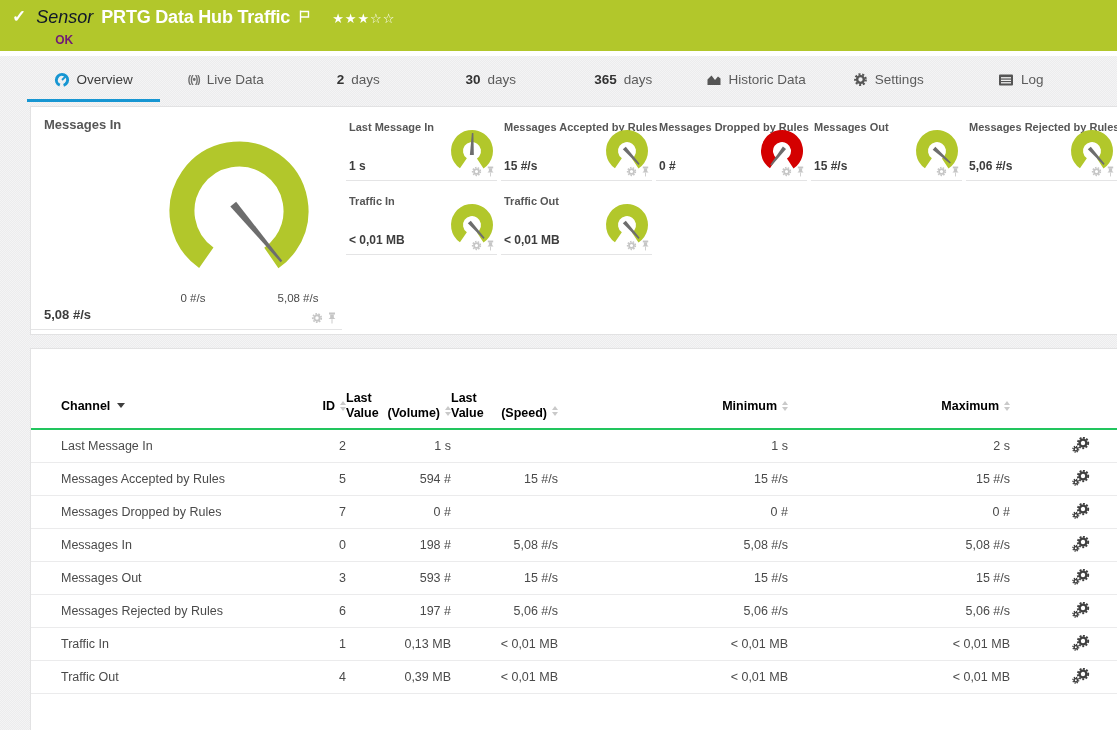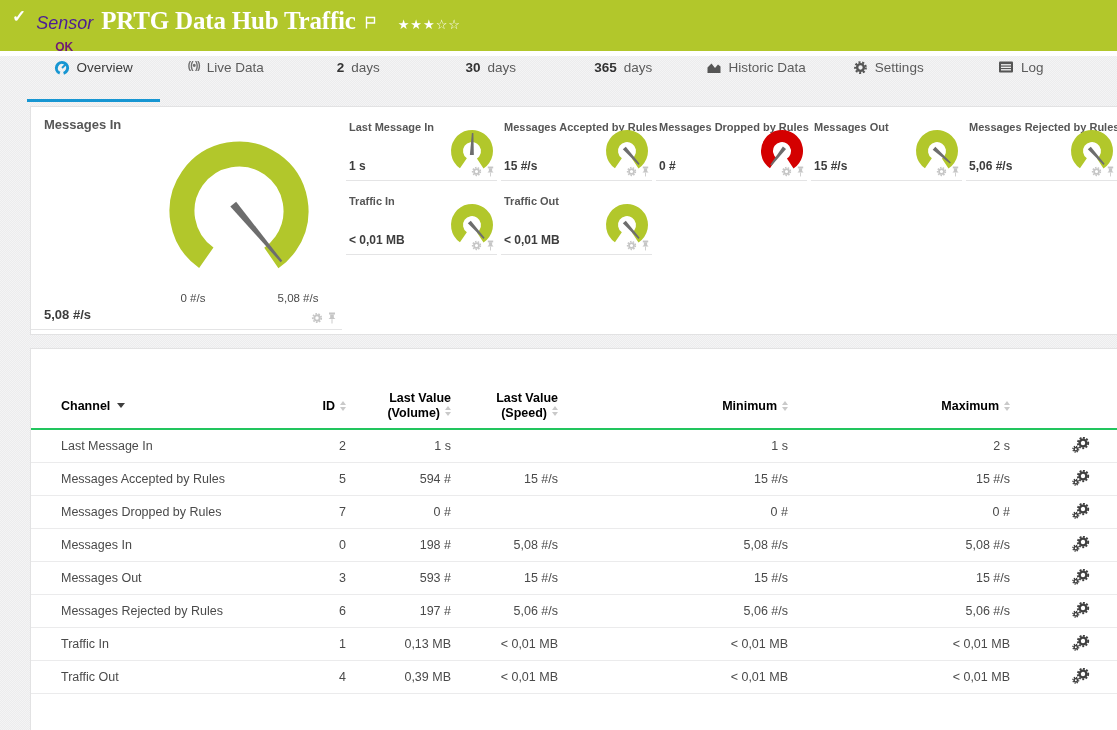--- a/index.html
+++ b/index.html
@@ -8,29 +8,29 @@
     font-family:"Liberation Sans", sans-serif;
     background-color:#f0f0f1;
     background-image:conic-gradient(#ececed 25%, #f4f4f5 0 50%, #ececed 0 75%, #f4f4f5 0);
     background-size:2px 2px;
     color:#4a4a4a;
   }
   
   .topbar { height:51px; background:#b2c72b; display:flex; align-items:flex-start; padding:7px 0 0 12px; gap:10px; }
   .check { color:#fff; font-size:17px; font-weight:bold; line-height:20px; }
   .tline { display:flex; align-items:baseline; gap:8px; }
-  .kind { color:#4c1d95; font-style:italic; font-size:18px; }
-  .stitle { color:#fff; font-weight:bold; font-size:25px; letter-spacing:-0.2px;font-family:Liberation Serif, serif; }
+  .kind { color:#0f172a; font-style:italic; font-size:18px; }
+  .stitle { color:#fff; font-weight:bold; font-size:18px; letter-spacing:-0.2px; }
   .flag { margin:-6px 0 0 1px; }
   .stars { color:#fff; font-size:13px; letter-spacing:1px; margin-left:14px; cursor:default; }
   .status-ok { color:#701a75; font-weight:bold; font-size:12px; margin:5px 0 0 19px; }
   .topgap { height:5px; background:#fff; }
   
   .tabsbar { margin:4px 30px 0 27px; height:42px; display:flex; }
-  .tab { flex:1; display:flex; justify-content:center; gap:7px;
+  .tab { flex:1; display:flex; align-items:center; justify-content:center; gap:7px;
          font-size:13.5px; color:#5b5b5b; border-bottom:3px solid transparent; cursor:pointer; }
   .tab.active { border-bottom-color:#1796d2; color:#3c3c3c; }
   .tab b { color:#333; font-size:13.5px; }
   .bcast { font-size:10px; font-weight:bold; color:#6e6e6e; letter-spacing:-1px; }
   
   .panel { margin-left:30px; width:1087px; background:#fff; border:1px solid #e2e2e3; border-right:none; }
   .gpanel { margin-top:4px; height:229px; display:flex; }
   
   .main-cell { width:311px; height:223px; position:relative; border-bottom:1px solid #e4e4e5; margin-left:0; flex:none; }
   .main-title { position:absolute; left:13px; top:10px; font-size:13px; font-weight:bold; color:#565656; }
@@ -49,21 +49,21 @@
   .gcell-title { position:absolute; left:3px; top:7px; font-size:11px; font-weight:bold; color:#565656; white-space:nowrap; }
   .gcell-svg { position:absolute; right:1px; top:12px; }
   .gcell-value { position:absolute; left:3px; bottom:7px; font-size:12px; font-weight:bold; color:#3d3d3d; white-space:nowrap; }
   .gcell .cell-icons { right:2px; bottom:3px; }
   
   .tpanel { margin-top:13px; height:420px; padding-top:34px; }
   .tgrid { display:grid; grid-template-columns:230px 55px 105px 107px 230px 222px auto; padding-left:30px; align-items:center; }
   .thead { height:47px; border-bottom:2px solid #22c55e; font-weight:bold; color:#000000; font-size:12.5px; }
   .th { display:flex; justify-content:flex-end; align-items:center; cursor:pointer; }
   .th.left { justify-content:flex-start; }
-  .h2l { display:flex; flex-direction:column; align-items:flex-end; line-height:15px; }
+  .h2l { display:flex; flex-direction:row; align-items:flex-end; line-height:15px; }
   .h2l .l2 { display:flex; align-items:flex-start; }
   .sort { display:inline-flex; flex-direction:column; gap:2px; margin-left:5px; }
   .sort i { display:block; width:0; height:0; border-left:3.5px solid transparent; border-right:3.5px solid transparent; }
   .sort .up { border-bottom:4px solid #c9c9c9; }
   .sort .dn { border-top:4px solid #c9c9c9; }
   .caret { display:inline-block; width:0; height:0; border-left:4px solid transparent; border-right:4px solid transparent; border-top:5px solid #3f3f3f; margin-left:7px; }
   .trow { height:33px; border-bottom:1px solid #ebebec; font-size:12.5px; color:#4a4a4a; cursor:pointer; }
   .td { white-space:nowrap; }
   .td.num { text-align:right; }
   .c-gear { padding-left:62px; }

